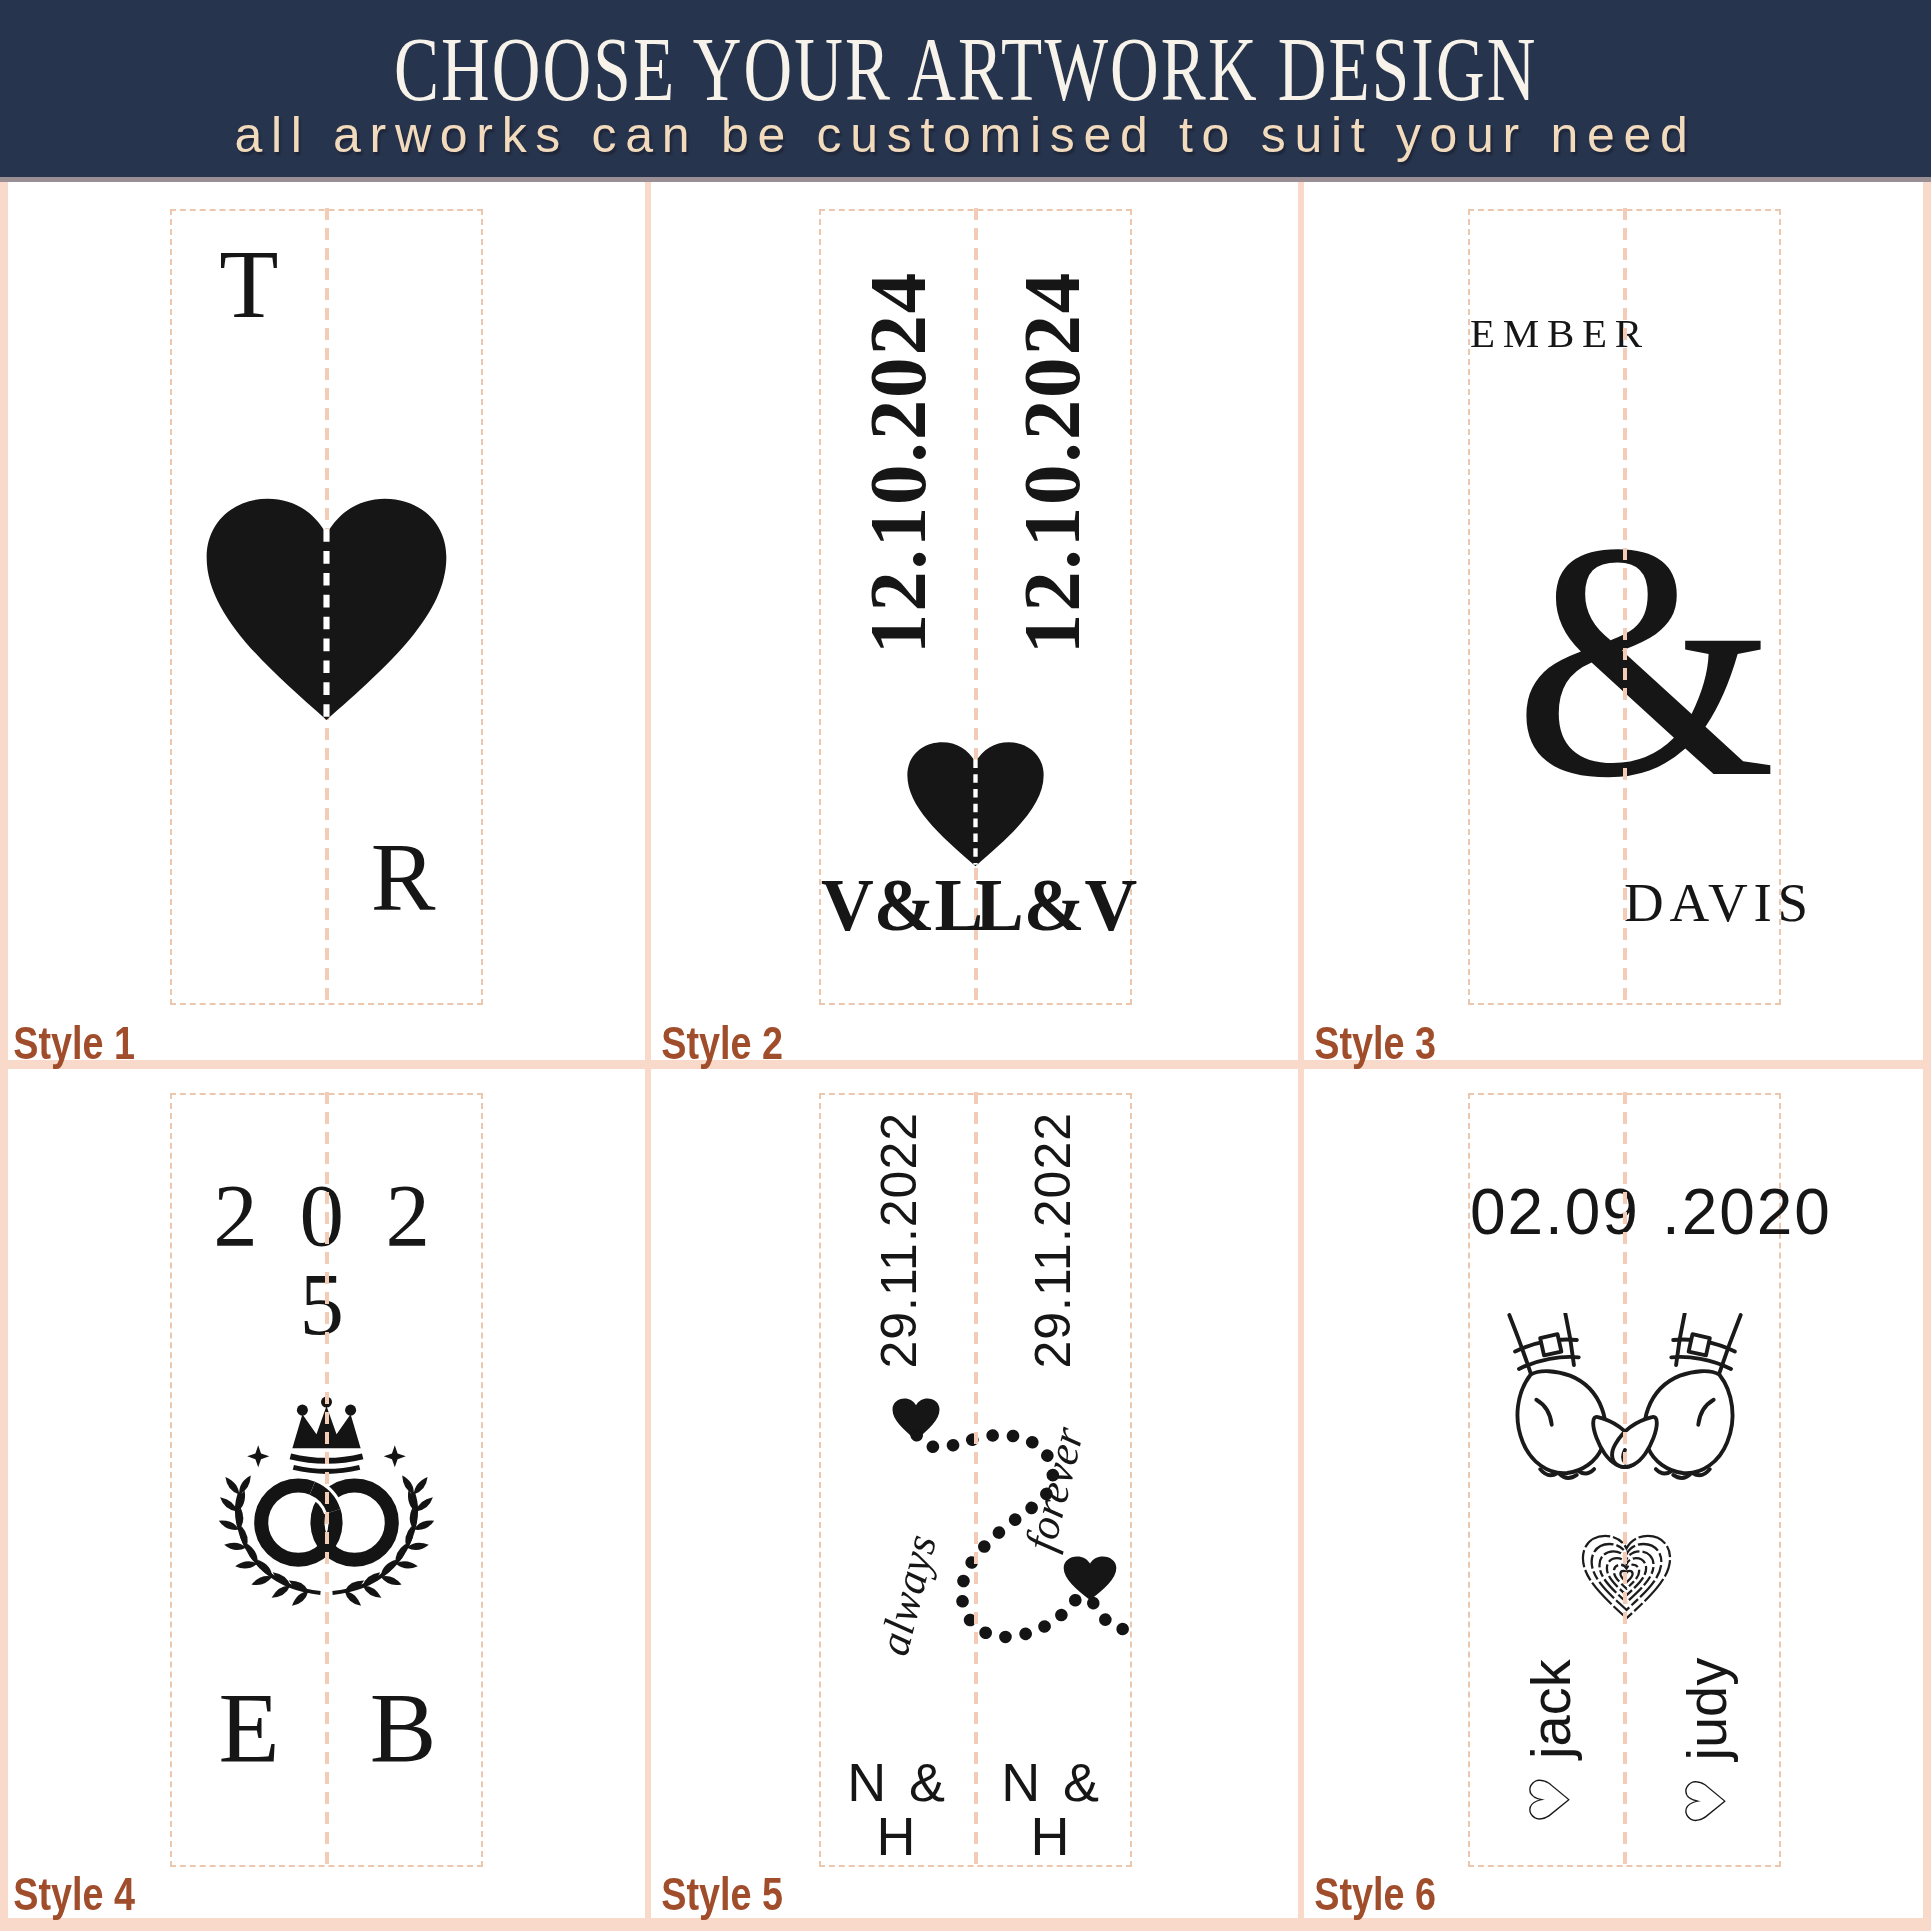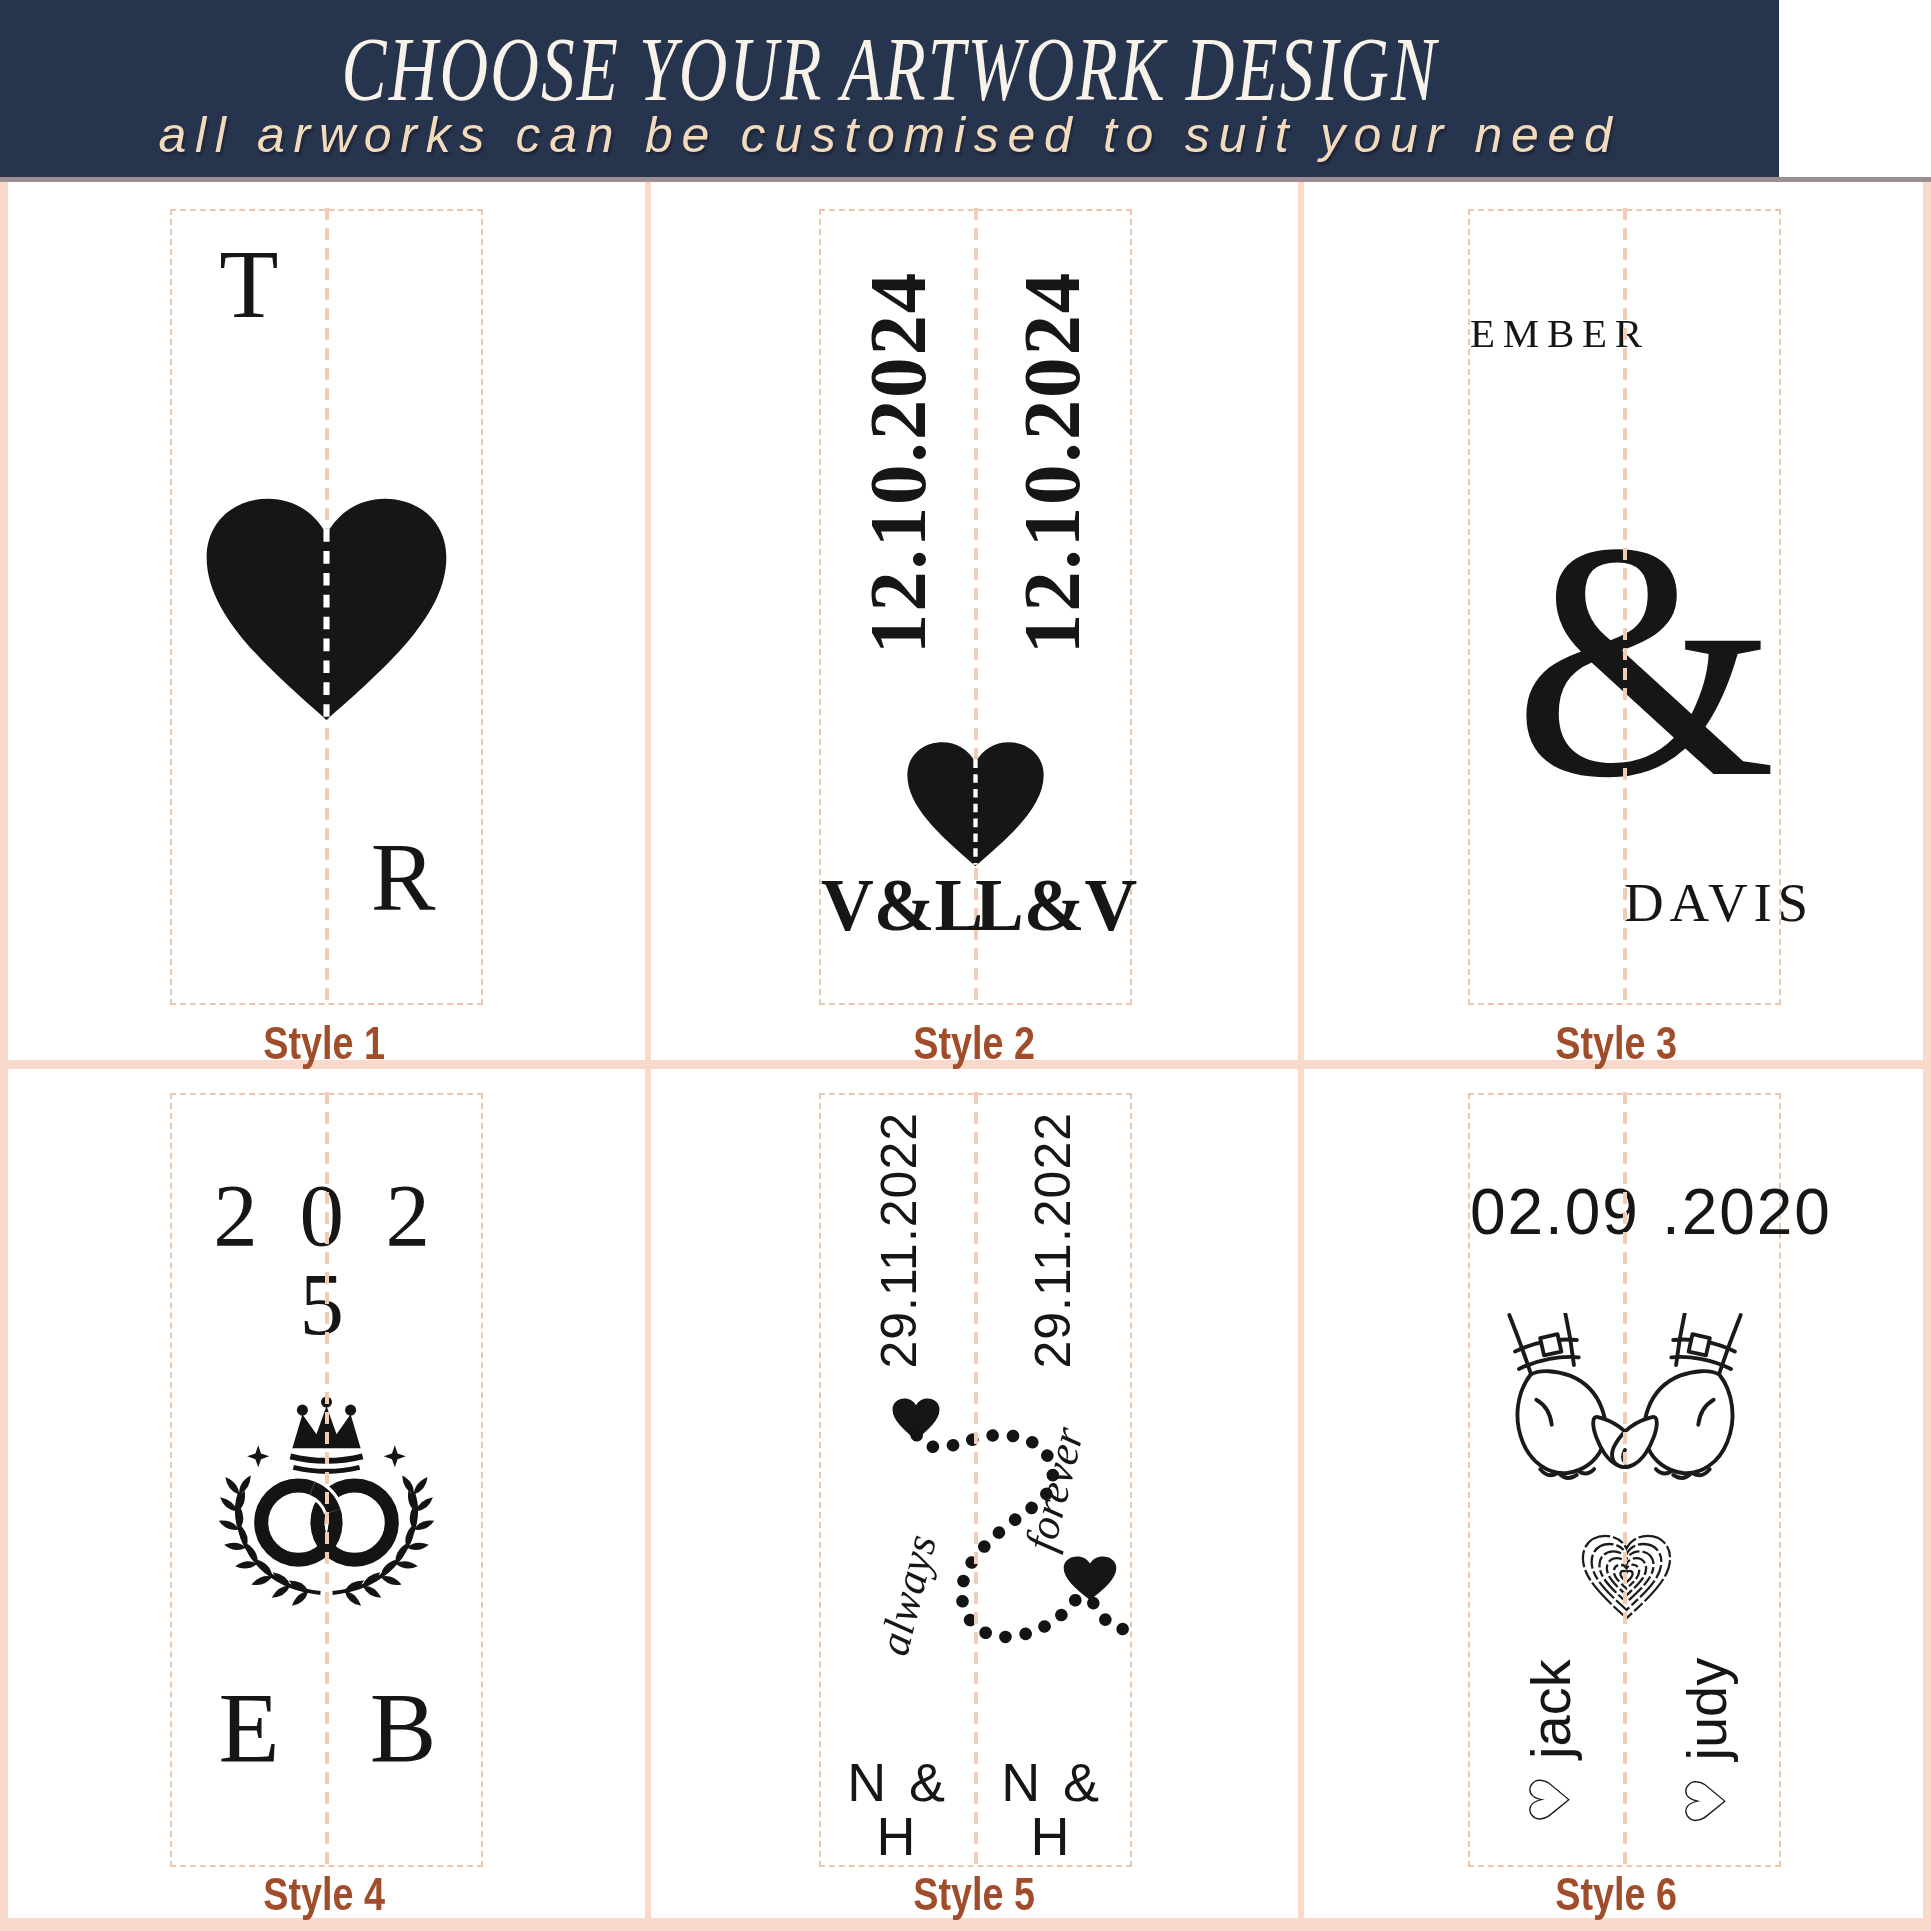--- a/index.html
+++ b/index.html
@@ -1,19 +1,19 @@
 <!DOCTYPE html>
 <html><head>
 <meta charset="utf-8">
 <style>
   html,body{margin:0;padding:0;background:#ffffff;}
   .page{position:relative;width:1931px;height:1931px;background:#ffffff;overflow:hidden;
         font-family:"Liberation Sans","DejaVu Sans",sans-serif;}
   
-  .header{position:absolute;left:0;top:0;width:1779px;height:177px;background:#27344E;font-style:italic;}
+  .header{position:absolute;left:0;top:0;width:1931px;height:177px;background:#27344E;}
   .title{position:absolute;left:0;top:17.4px;width:100%;text-align:center;
          font-family:"Liberation Serif","DejaVu Serif",serif;font-weight:400;
          font-size:91px;color:#F7F3EA;letter-spacing:2.9px;white-space:nowrap;}
   .title>span{display:inline-block;transform:scaleX(.74);transform-origin:center;}
   .subtitle{position:absolute;left:0;top:106px;width:100%;text-align:center;
             font-size:50px;font-weight:400;color:#F2DBBD;letter-spacing:8.7px;white-space:nowrap;
             text-shadow:1.9px 2.9px 1.9px rgba(20,20,30,.45);}
   .grayline{position:absolute;left:0;top:177px;width:1931px;height:4.8px;background:#9A8F95;}
   
   .frame-l{position:absolute;left:0;top:182px;width:7.7px;bottom:0;background:#F9DACA;}
@@ -31,21 +31,21 @@
        background:repeating-linear-gradient(to bottom,#F2CCB6 0 11.6px,transparent 11.6px 20px);}
   .mid.front{z-index:6;}
   .art{position:absolute;z-index:2;}
   .txt{position:absolute;z-index:3;color:#161616;line-height:1;}
   .serif{font-family:"Liberation Serif","DejaVu Serif",serif;}
   .half-l{left:0;width:154px;text-align:center;}
   .half-r{left:154px;width:154px;text-align:center;}
   .full{left:0;width:309px;text-align:center;}
   .vrot{transform:rotate(-90deg);transform-origin:center;text-align:center;}
   
-  .label{position:absolute;text-align:center;color:#A04D2B;font-weight:700;font-size:46px;white-space:nowrap;}
+  .label{position:absolute;text-align:left;color:#A04D2B;font-weight:700;font-size:46px;white-space:nowrap;}
   .label>span{display:inline-block;transform:scaleX(.82);transform-origin:center;}
   .lr1{top:1016px;}.lr2{top:1867px;}
   .lc1{left:0;width:648px;}.lc2{left:648px;width:653px;}.lc3{left:1301px;width:630px;}
   svg{display:block;}
 </style>
 </head>
 <body>
 
 <div class="page">
 

